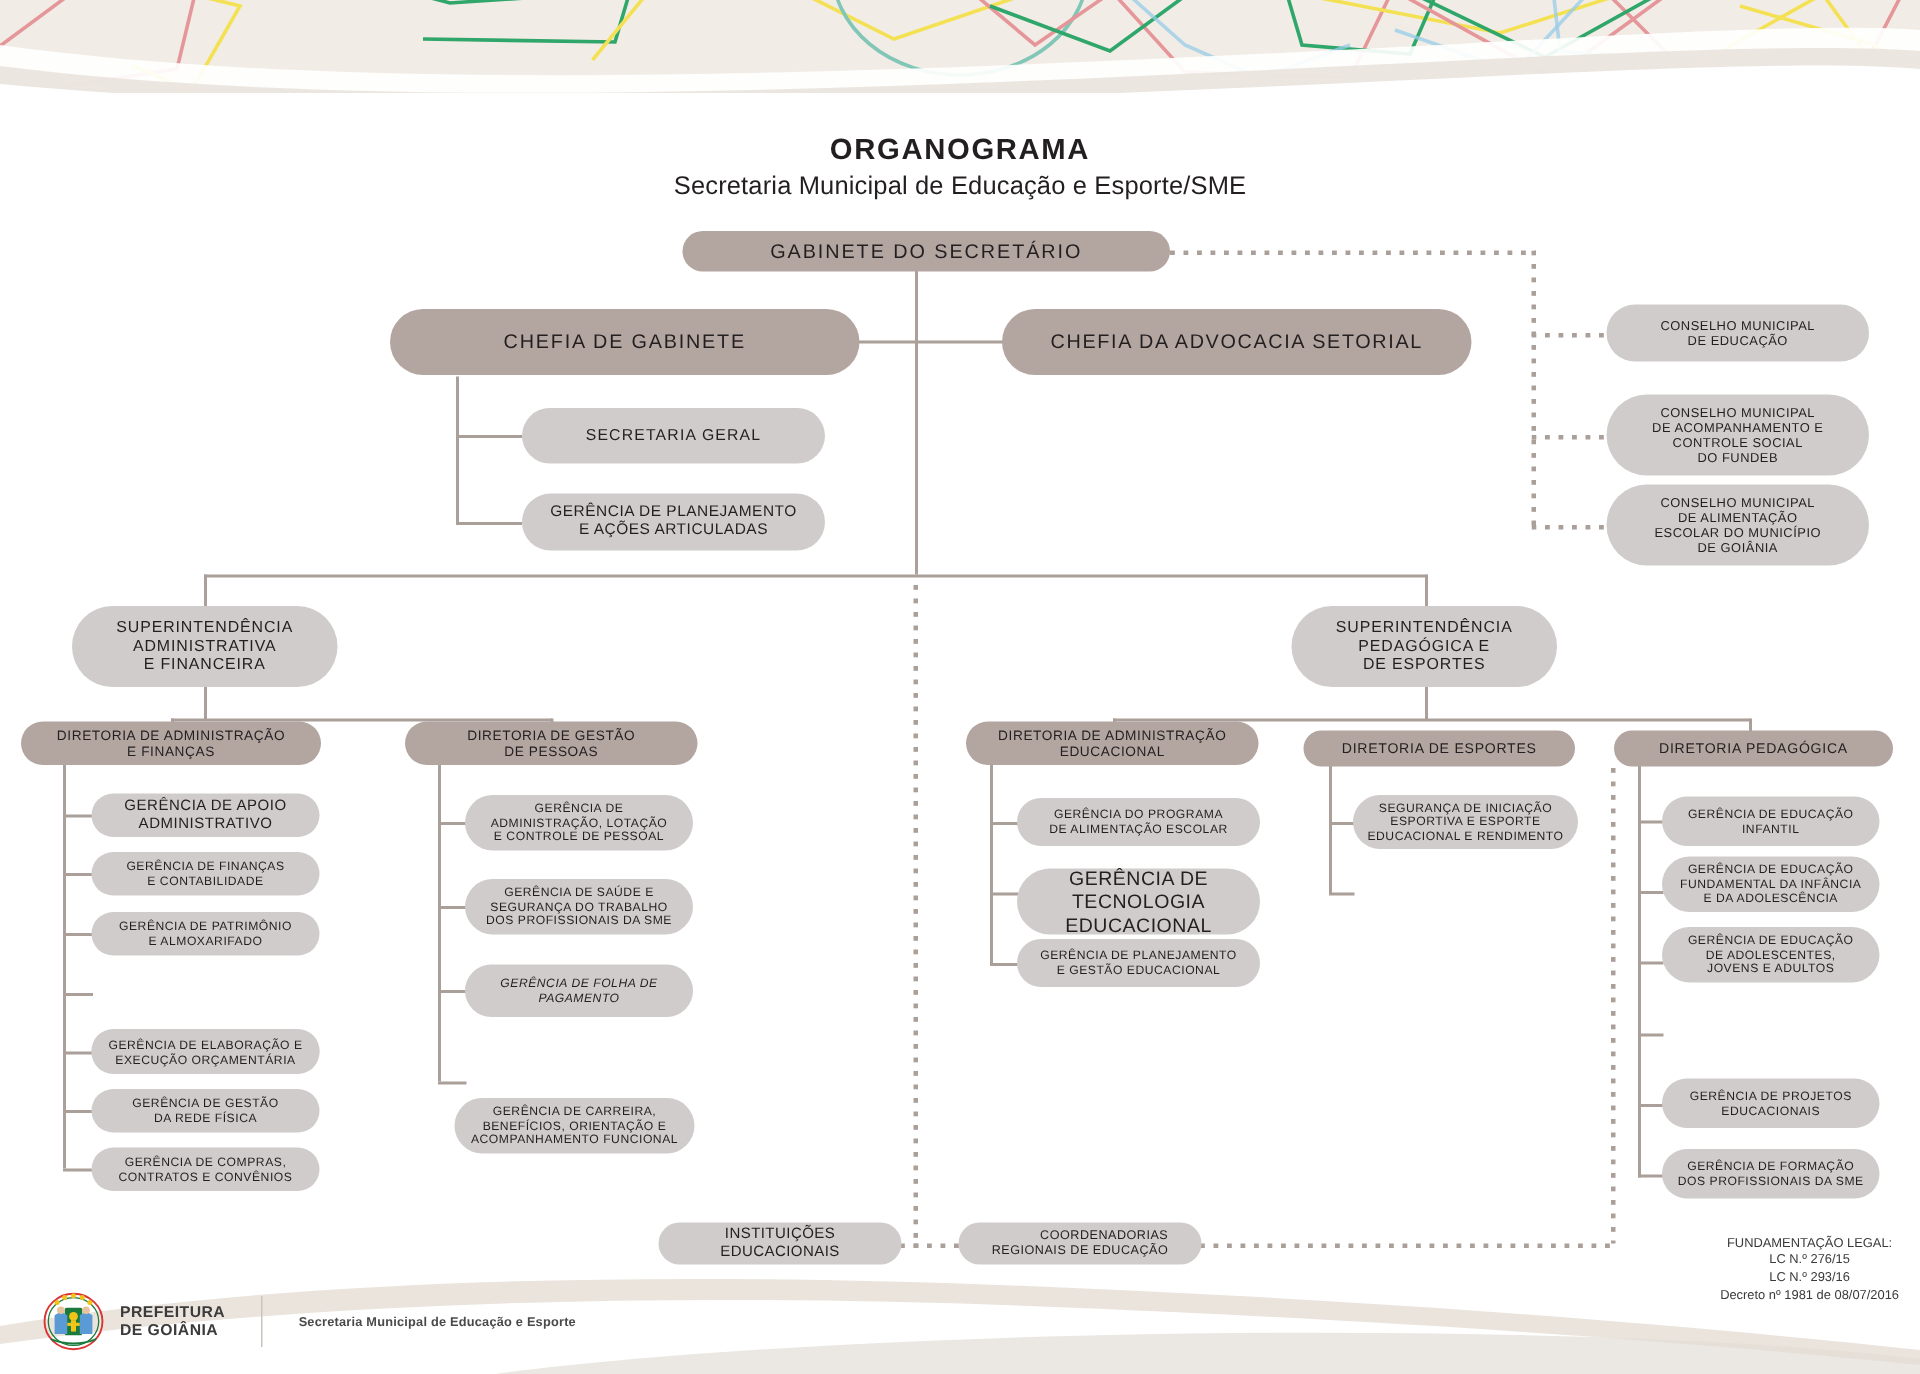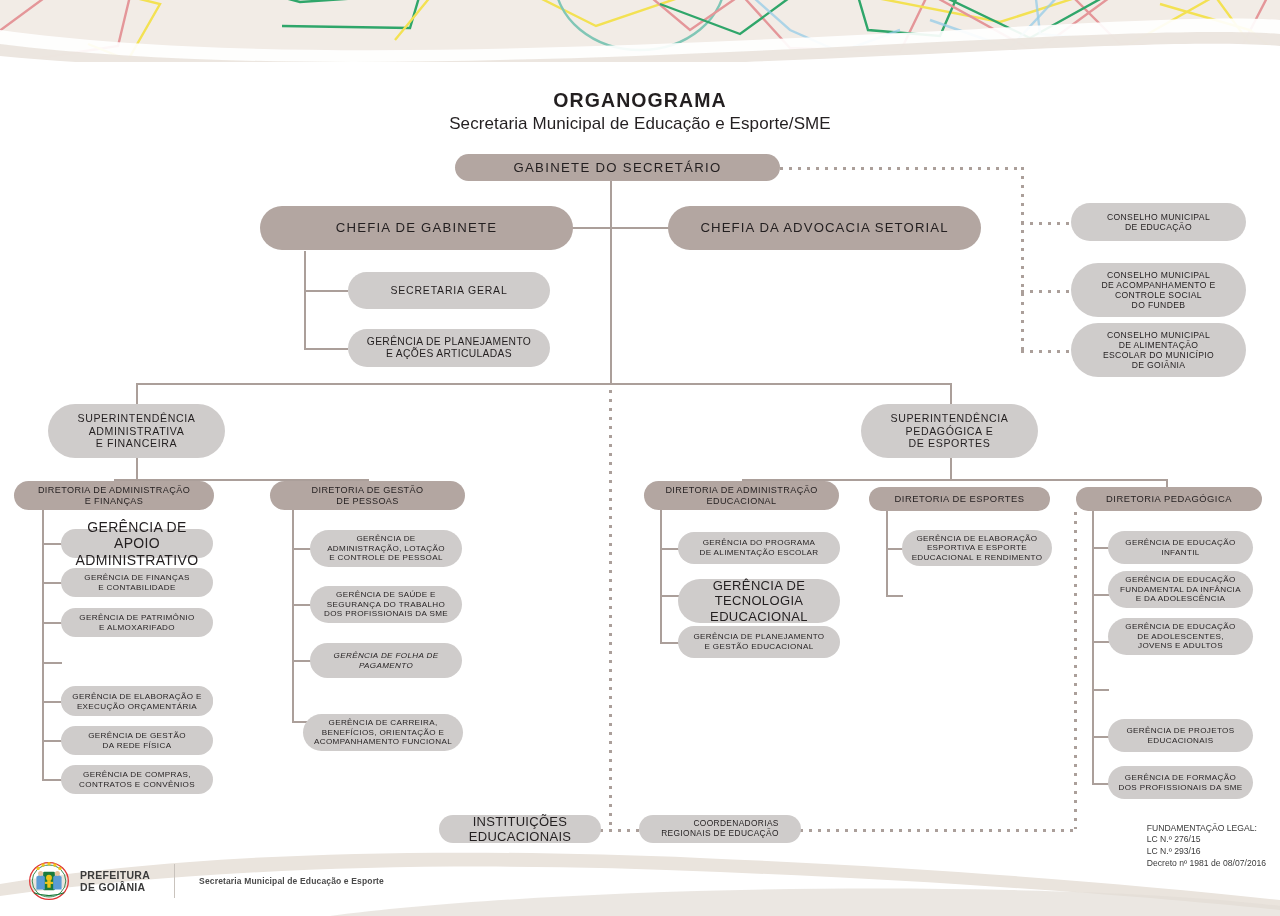--- a/index.html
+++ b/index.html
@@ -53,21 +53,21 @@
 
   
   .ln { position: absolute; background: #ab9f9a; }
   .hl { height: 1.6px; }
   .vl { width: 1.6px; }
   .dl { position: absolute; }
   .dv { width: 3px; background-image: linear-gradient(#ab9f9a 3px, transparent 3px); background-size: 3px 9px; }
   .dh { height: 3px; background-image: linear-gradient(to right, #ab9f9a 3px, transparent 3px); background-size: 9px 3px; }
 
   .legal {
-    position: absolute; right: 14px; bottom: 46px; text-align: left;
+    position: absolute; right: 14px; bottom: 46px; text-align: center;
     font-size: 8.6px; line-height: 1.38; color: #3a3a3a; white-space: pre-line;
   }
 </style>
 </head>
 <body>
 
 <div id="stage">
 
   <div class="hdr">
     <svg width="1280" height="62" viewBox="0 0 1280 62">
@@ -201,21 +201,21 @@
   <div class="bx dark" style="left:14px; top:481px; width:200px; height:29px; font-size:9.1px; white-space:pre-line; letter-spacing:.4px;">DIRETORIA DE ADMINISTRAÇÃO
 E FINANÇAS</div>
   <div class="bx dark" style="left:270px; top:481px; width:195px; height:29px; font-size:9.1px; white-space:pre-line; letter-spacing:.4px;">DIRETORIA DE GESTÃO
 DE PESSOAS</div>
 
   <div class="bx dark" style="left:644px; top:481px; width:195px; height:29px; font-size:9.1px; white-space:pre-line; letter-spacing:.4px;">DIRETORIA DE ADMINISTRAÇÃO
 EDUCACIONAL</div>
   <div class="bx dark" style="left:869px; top:487px; width:181px; height:24px; font-size:9.4px; letter-spacing:.5px;">DIRETORIA DE ESPORTES</div>
   <div class="bx dark" style="left:1076px; top:487px; width:186px; height:24px; font-size:9.4px; letter-spacing:.5px;">DIRETORIA PEDAGÓGICA</div>
 
-  <div class="bx light" style="left:61px; top:529px; width:152px; height:29px; font-size:14px; white-space:pre-line;">GERÊNCIA DE APOIO
+  <div class="bx light" style="left:61px; top:529px; width:152px; height:29px; font-size:10px; white-space:pre-line;">GERÊNCIA DE APOIO
 ADMINISTRATIVO</div>
   <div class="bx light" style="left:61px; top:568px; width:152px; height:29px; font-size:8.1px; white-space:pre-line;">GERÊNCIA DE FINANÇAS
 E CONTABILIDADE</div>
   <div class="bx light" style="left:61px; top:608px; width:152px; height:29px; font-size:8.1px; white-space:pre-line;">GERÊNCIA DE PATRIMÔNIO
 E ALMOXARIFADO</div>
   <div class="bx light" style="left:61px; top:648px; width:152px; height:29px; font-size:8.1px; white-space:pre-line;margin-top:38px;">GERÊNCIA DE CONTROLE E
 PRESTAÇÃO DE CONTAS</div>
   <div class="bx light" style="left:61px; top:687px; width:152px; height:29px; font-size:8.1px; white-space:pre-line;">GERÊNCIA DE ELABORAÇÃO E
 EXECUÇÃO ORÇAMENTÁRIA</div>
   <div class="bx light" style="left:61px; top:726px; width:152px; height:29px; font-size:8.1px; white-space:pre-line;">GERÊNCIA DE GESTÃO
@@ -224,49 +224,49 @@
 CONTRATOS E CONVÊNIOS</div>
 
   <div class="bx light" style="left:310px; top:530px; width:152px; height:37px; font-size:8.1px; white-space:pre-line;">GERÊNCIA DE
 ADMINISTRAÇÃO, LOTAÇÃO
 E CONTROLE DE PESSOAL</div>
   <div class="bx light" style="left:310px; top:586px; width:152px; height:37px; font-size:8.1px; white-space:pre-line;">GERÊNCIA DE SAÚDE E
 SEGURANÇA DO TRABALHO
 DOS PROFISSIONAIS DA SME</div>
   <div class="bx light" style="left:310px; top:643px; width:152px; height:35px; font-size:8.1px; white-space:pre-line;font-style:italic;">GERÊNCIA DE FOLHA DE
 PAGAMENTO</div>
-  <div class="bx light" style="left:303px; top:714px; width:160px; height:37px; font-size:8.1px; white-space:pre-line;">GERÊNCIA DE CARREIRA,
+  <div class="bx light" style="left:303px; top:732px; width:160px; height:37px; font-size:8.1px; white-space:pre-line;">GERÊNCIA DE CARREIRA,
 BENEFÍCIOS, ORIENTAÇÃO E
 ACOMPANHAMENTO FUNCIONAL</div>
 
   <div class="bx light" style="left:678px; top:532px; width:162px; height:32px; font-size:8.1px; white-space:pre-line;">GERÊNCIA DO PROGRAMA
 DE ALIMENTAÇÃO ESCOLAR</div>
   <div class="bx light" style="left:678px; top:579px; width:162px; height:44px; font-size:13px; white-space:pre-line;">GERÊNCIA DE TECNOLOGIA
 EDUCACIONAL</div>
   <div class="bx light" style="left:678px; top:626px; width:162px; height:32px; font-size:8.1px; white-space:pre-line;">GERÊNCIA DE PLANEJAMENTO
 E GESTÃO EDUCACIONAL</div>
 
-  <div class="bx light" style="left:902px; top:530px; width:150px; height:36px; font-size:8.1px; white-space:pre-line;">GERÊNCIA DE ELABORAÇÃO
+  <div class="bx light" style="left:902px; top:530px; width:150px; height:36px; font-size:8.1px; white-space:pre-line;">SEGURANÇA DE INICIAÇÃO
 ESPORTIVA E ESPORTE
 EDUCACIONAL E RENDIMENTO</div>
 
   <div class="bx light" style="left:1108px; top:531px; width:145px; height:33px; font-size:8.1px; white-space:pre-line;">GERÊNCIA DE EDUCAÇÃO
 INFANTIL</div>
   <div class="bx light" style="left:1108px; top:571px; width:145px; height:37px; font-size:8.1px; white-space:pre-line;">GERÊNCIA DE EDUCAÇÃO
 FUNDAMENTAL DA INFÂNCIA
 E DA ADOLESCÊNCIA</div>
   <div class="bx light" style="left:1108px; top:618px; width:145px; height:37px; font-size:8.1px; white-space:pre-line;">GERÊNCIA DE EDUCAÇÃO
 DE ADOLESCENTES,
 JOVENS E ADULTOS</div>
   <div class="bx light" style="left:1108px; top:719px; width:145px; height:33px; font-size:8.1px; white-space:pre-line;">GERÊNCIA DE PROJETOS
 EDUCACIONAIS</div>
   <div class="bx light" style="left:1108px; top:766px; width:145px; height:33px; font-size:8.1px; white-space:pre-line;">GERÊNCIA DE FORMAÇÃO
 DOS PROFISSIONAIS DA SME</div>
 
-  <div class="bx light" style="left:439px; top:815px; width:162px; height:28px; font-size:13px; letter-spacing:.3px;">INSTITUIÇÕES EDUCACIONAIS</div>
+  <div class="bx light" style="left:439px; top:815px; width:162px; height:28px; font-size:10px; letter-spacing:.3px;">INSTITUIÇÕES EDUCACIONAIS</div>
   <div class="bx light" style="left:639px; top:815px; width:162px; height:28px; font-size:8.4px; white-space:pre-line;text-align:right;">COORDENADORIAS
 REGIONAIS DE EDUCAÇÃO</div>
 
   <div class="legal">FUNDAMENTAÇÃO LEGAL:
 LC N.º 276/15
 LC N.º 293/16
 Decreto nº 1981 de 08/07/2016</div>
 
   <div class="ftr">
     <svg width="1280" height="72" viewBox="0 0 1280 72">

